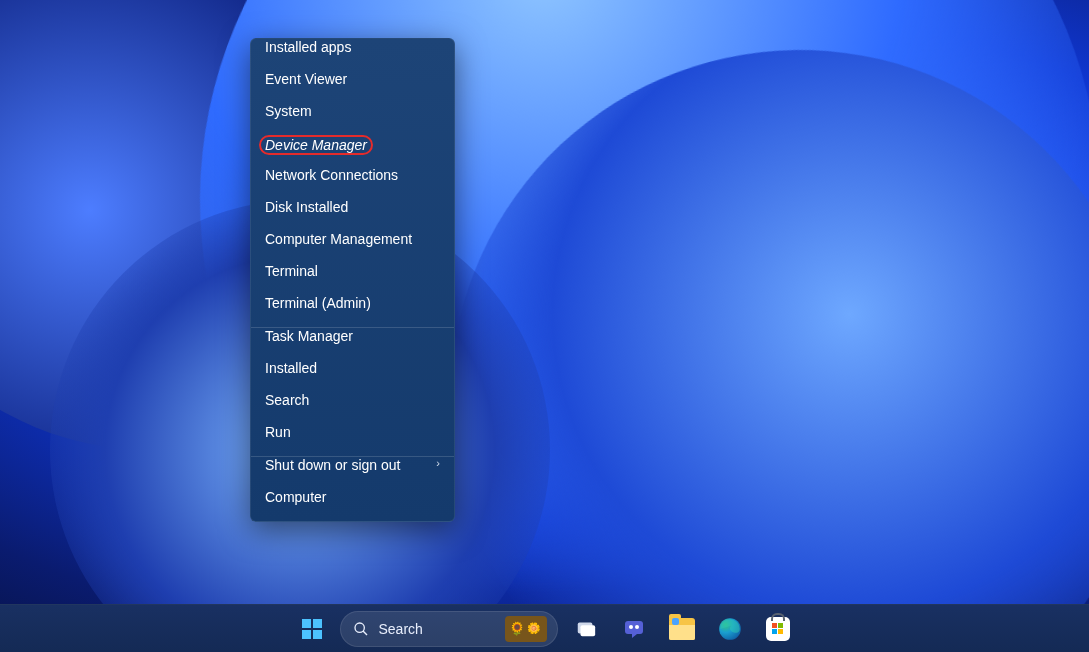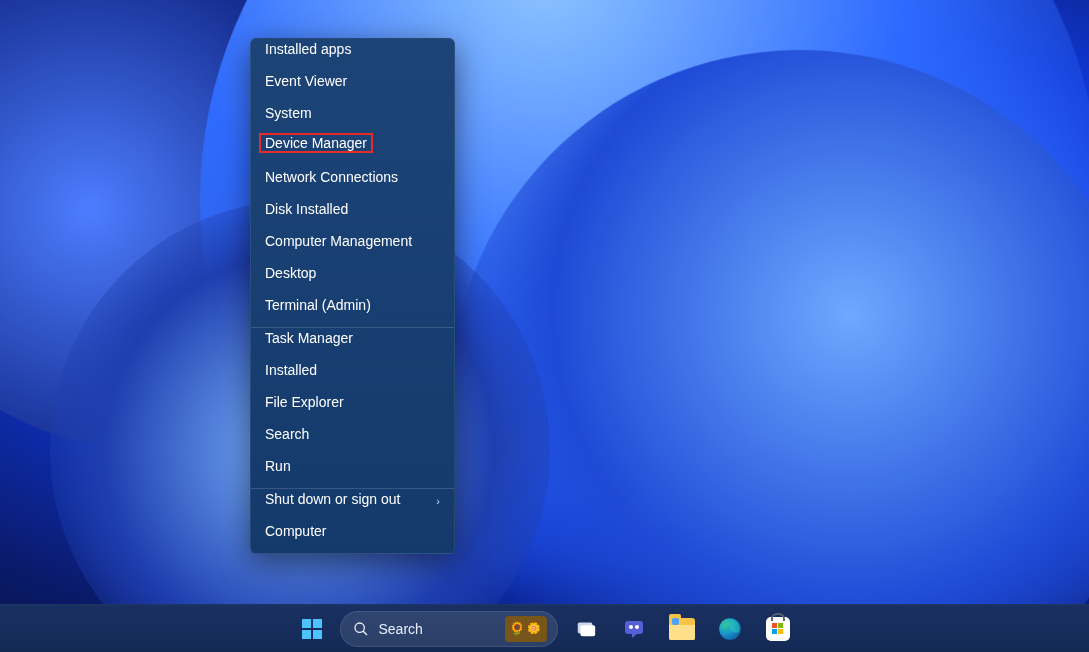--- a/index.html
+++ b/index.html
@@ -36,32 +36,33 @@
     background: #173a6b;
     background: linear-gradient(#1d4477, #143a6c);
     border: 1px solid rgba(255,255,255,0.08);
     border-radius: 6px;
     box-shadow: 0 8px 30px rgba(0,0,0,0.5);
     overflow: hidden;
     color: #ffffff;
     font-size: 14px;
   }
   .menu-item {
-    display: flex; align-items: flex-end; justify-content: space-between;
+    display: flex; align-items: flex-start; justify-content: space-between;
     height: 32px;
-    padding: 14px 14px;
+    padding: 0 14px;
     cursor: default;
   }
   .menu-sep { height: 1px; background: rgba(255,255,255,0.15); margin: 0; }
   .highlighted-box {
     display: inline-block;
     border: 2px solid #e52b2b;
-    border-radius: 0;
+    border-radius: 10px;
     padding: 0 4px;
     margin-left: -6px;
+    font-style: italic;
   }
   .chevron {
     font-size: 11px; color: #e4ecf7; opacity: 0.9;
   }
 
   
   .taskbar {
     position: absolute; left: 0; right: 0; bottom: 0; height: 48px;
     background: #172a56;
     background: linear-gradient(#193062, #142a55);
@@ -139,34 +140,31 @@
     <div class="menu-item">
       <span>Network Connections</span>
     </div>
     <div class="menu-item">
       <span>Disk Installed</span>
     </div>
     <div class="menu-item">
       <span>Computer Management</span>
     </div>
     <div class="menu-item">
-      <span>Desktop</span>
+      <span>Terminal</span>
     </div>
     <div class="menu-item">
       <span>Terminal (Admin)</span>
     </div>
     <div class="menu-sep"></div>
     <div class="menu-item">
       <span>Task Manager</span>
     </div>
     <div class="menu-item">
       <span>Installed</span>
-    </div>
-    <div class="menu-item">
-      <span>File Explorer</span>
     </div>
     <div class="menu-item">
       <span>Search</span>
     </div>
     <div class="menu-item">
       <span>Run</span>
     </div>
     <div class="menu-sep"></div>
     <div class="menu-item">
       <span>Shut down or sign out</span>

